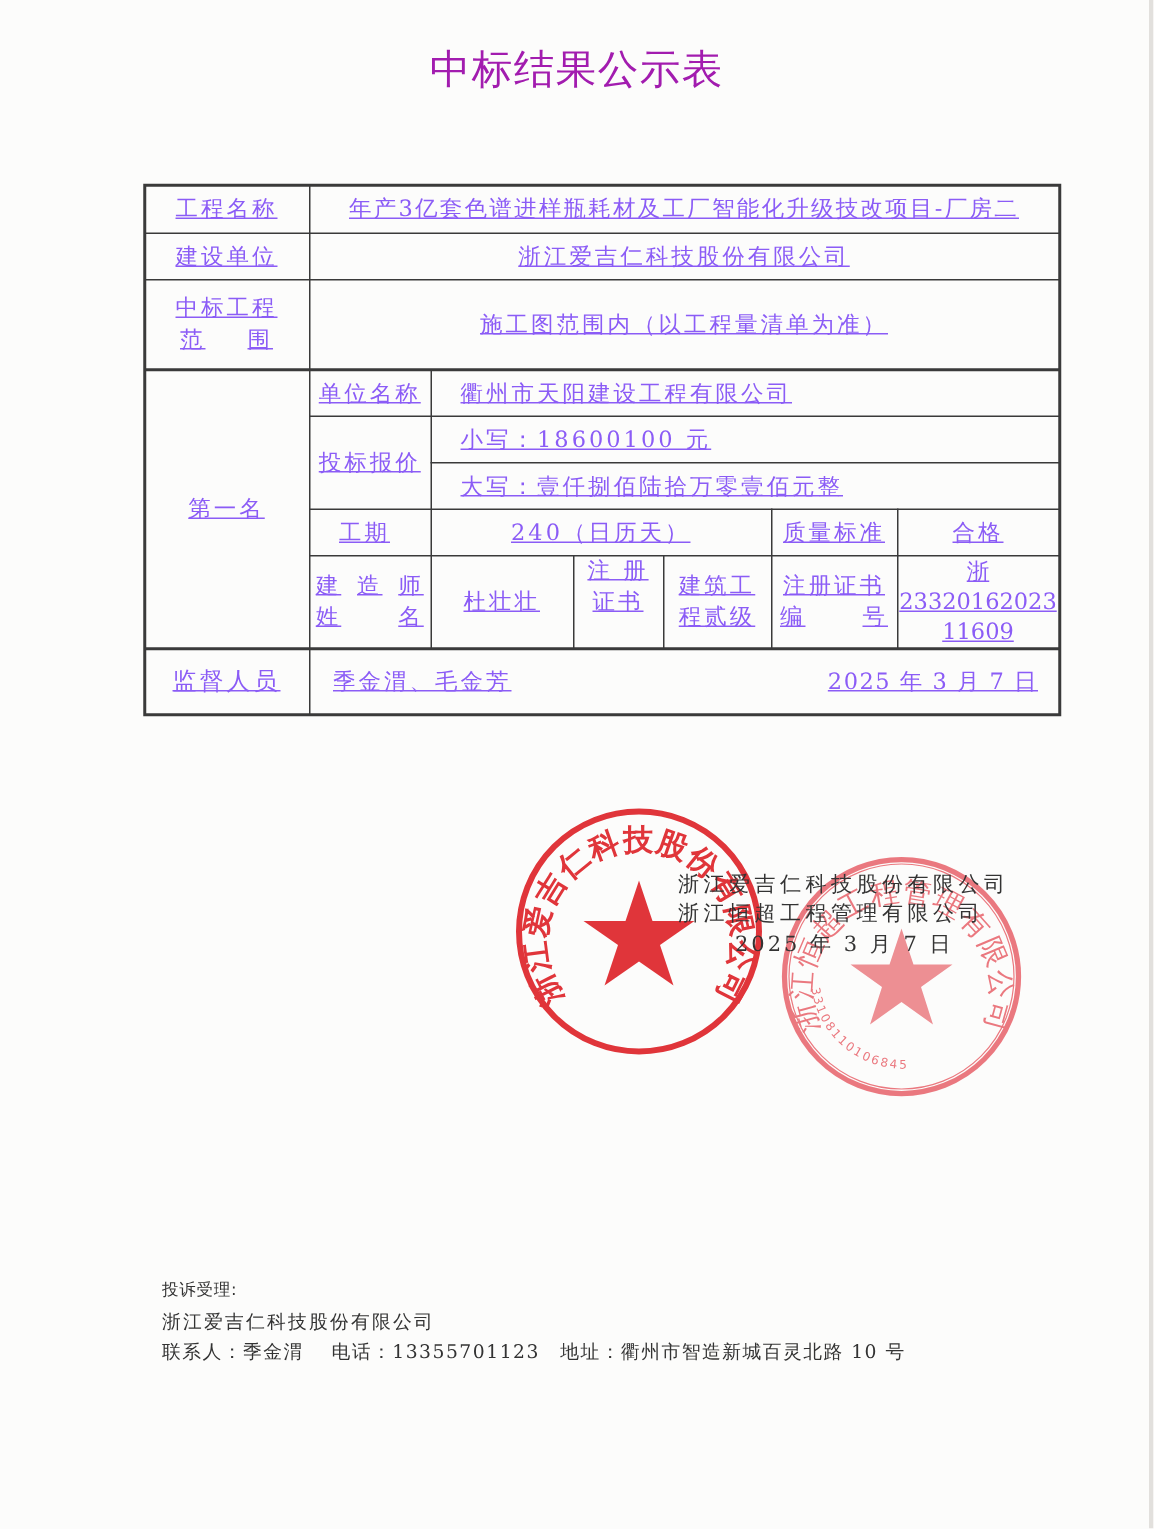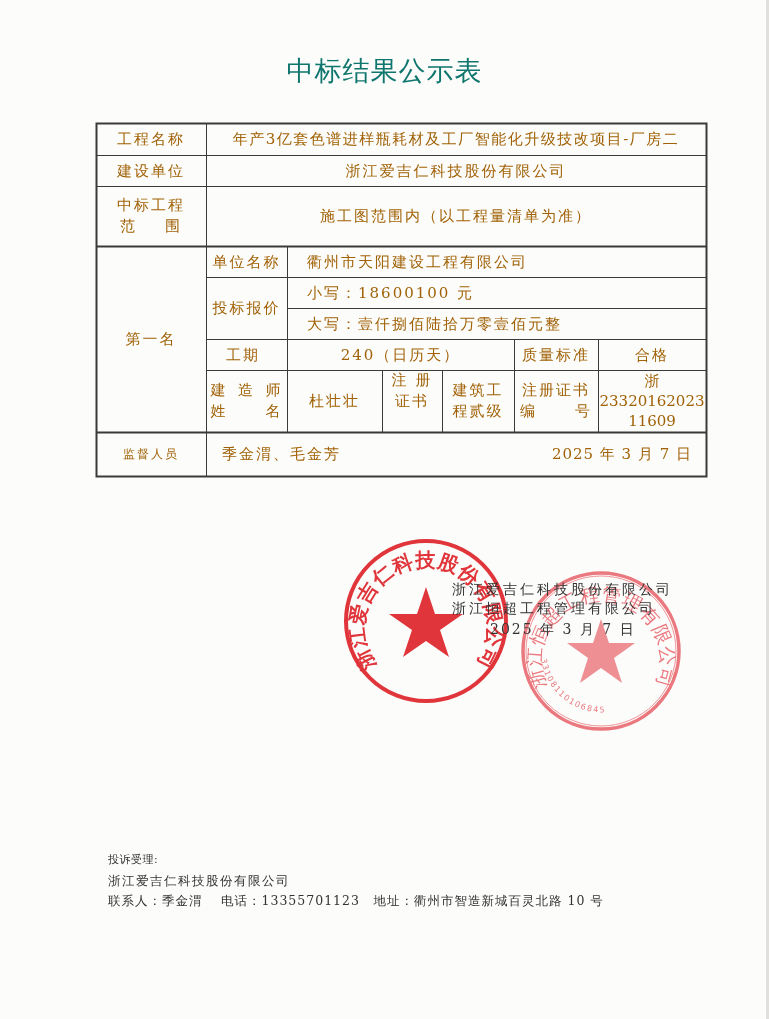--- a/index.html
+++ b/index.html
@@ -4,32 +4,32 @@
 <style>
   html, body { margin: 0; padding: 0; }
   body {
     width: 769px; height: 1019px; position: relative; overflow: hidden;
     background: #fcfcfb;
     font-family: "DejaVu Serif", "Liberation Serif", serif;
     color: #2a2a2a;
   }
   .page-edge { position: absolute; right: 0; top: 0; width: 3px; height: 1019px; background: #e2e0dd; }
   .title {
-    position: absolute; left: 0; width: 769px; top: 53px; text-align: center;
+    position: absolute; left: 0; width: 769px; top: 28px; text-align: center;
     font-family: "DejaVu Sans", "Liberation Sans", sans-serif;
-    font-size: 27px; letter-spacing: 1px; color: #0f766e;
+    font-size: 27px; letter-spacing: 1px; color: #a21caf;
   }
   .grid { position: absolute; left: 0; top: 0; width: 769px; height: 1019px; }
   .cell {
     position: absolute; display: flex; align-items: center; justify-content: center;
-    font-size: 15px; letter-spacing: 2px; color: #a16207; text-align: left; line-height: 22px;
+    font-size: 15px; letter-spacing: 2px; color: #8b5cf6; text-align: left; line-height: 22px; text-decoration: underline;
   }
   .cell.left { justify-content: flex-start; padding-left: 20px; box-sizing: border-box; }
   .cell.right { justify-content: flex-end; padding-right: 14px; box-sizing: border-box; }
-  .cell.big { font-size: 12px; }
+  .cell.big { font-size: 16px; }
   .stack { display: flex; flex-direction: column; align-items: center; line-height: 21px; }
   .spread { display: flex; justify-content: space-between; width: 62px; }
   .spread2 { display: flex; justify-content: space-between; width: 72px; }
   .num { letter-spacing: 0; }
   .seal { position: absolute; }
   .sig {
     position: absolute; font-size: 14px; letter-spacing: 3px; color: #333; white-space: nowrap;
   }
   .foot {
     position: absolute; left: 108px; font-size: 12.5px; color: #333; white-space: nowrap; letter-spacing: 1.5px;

